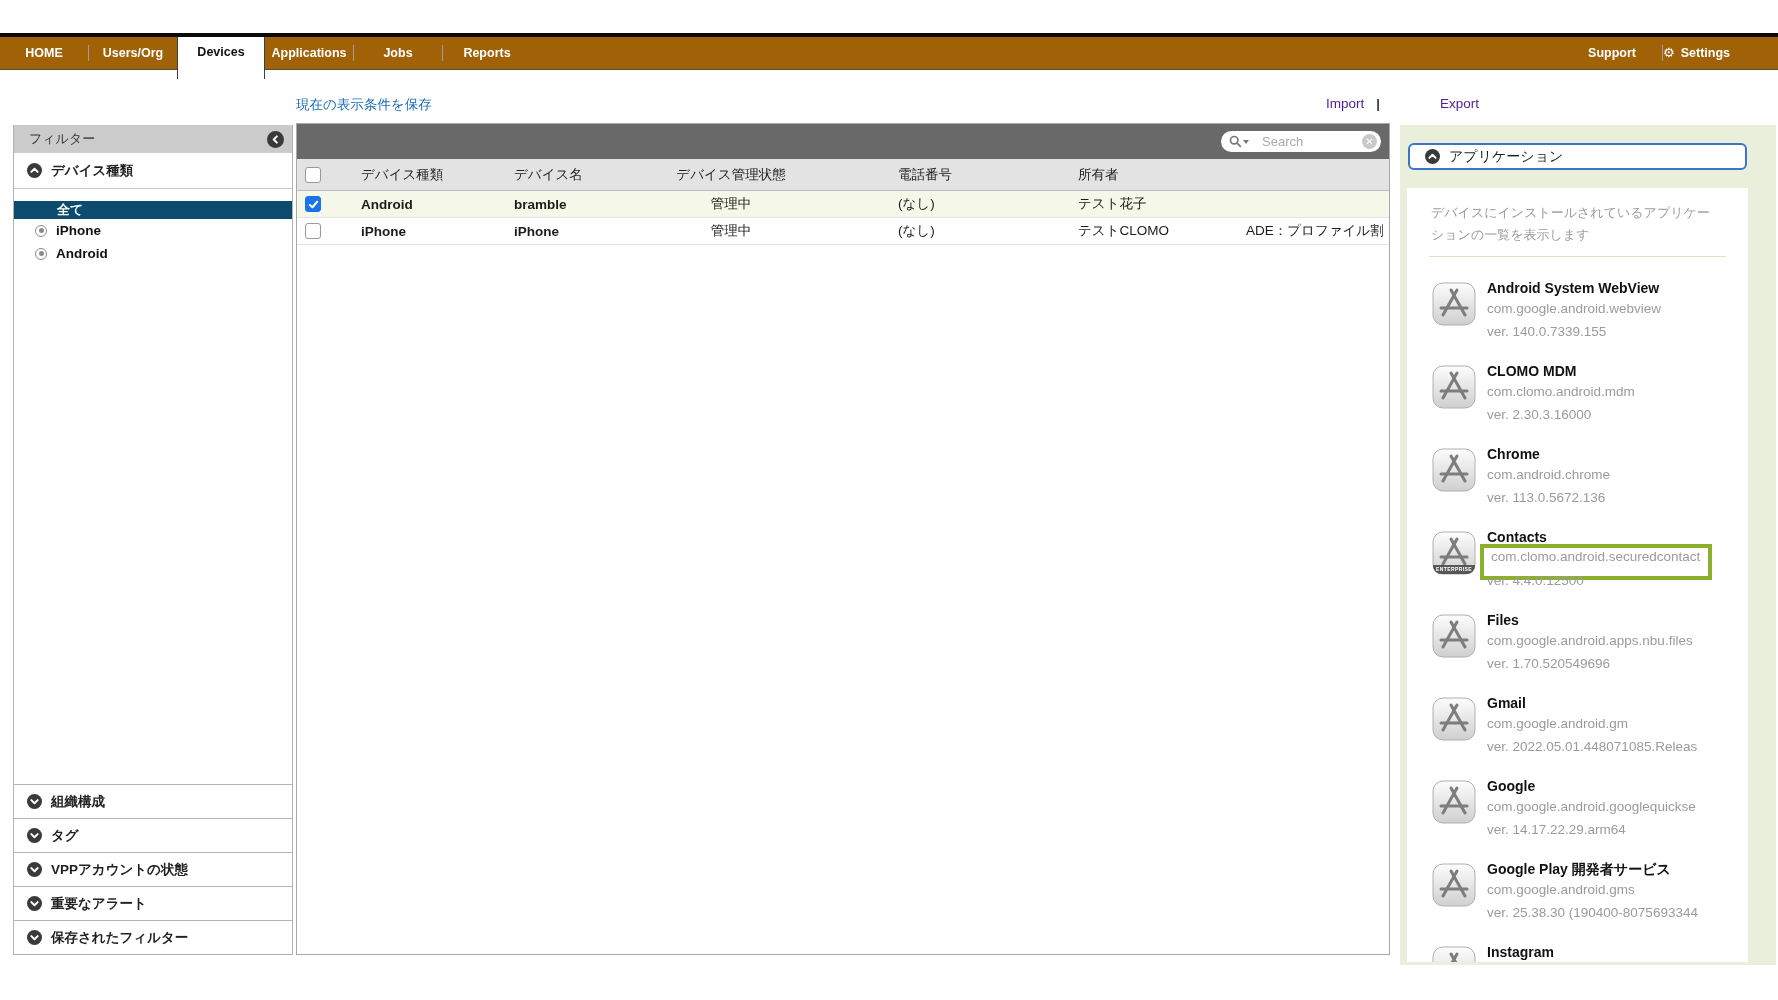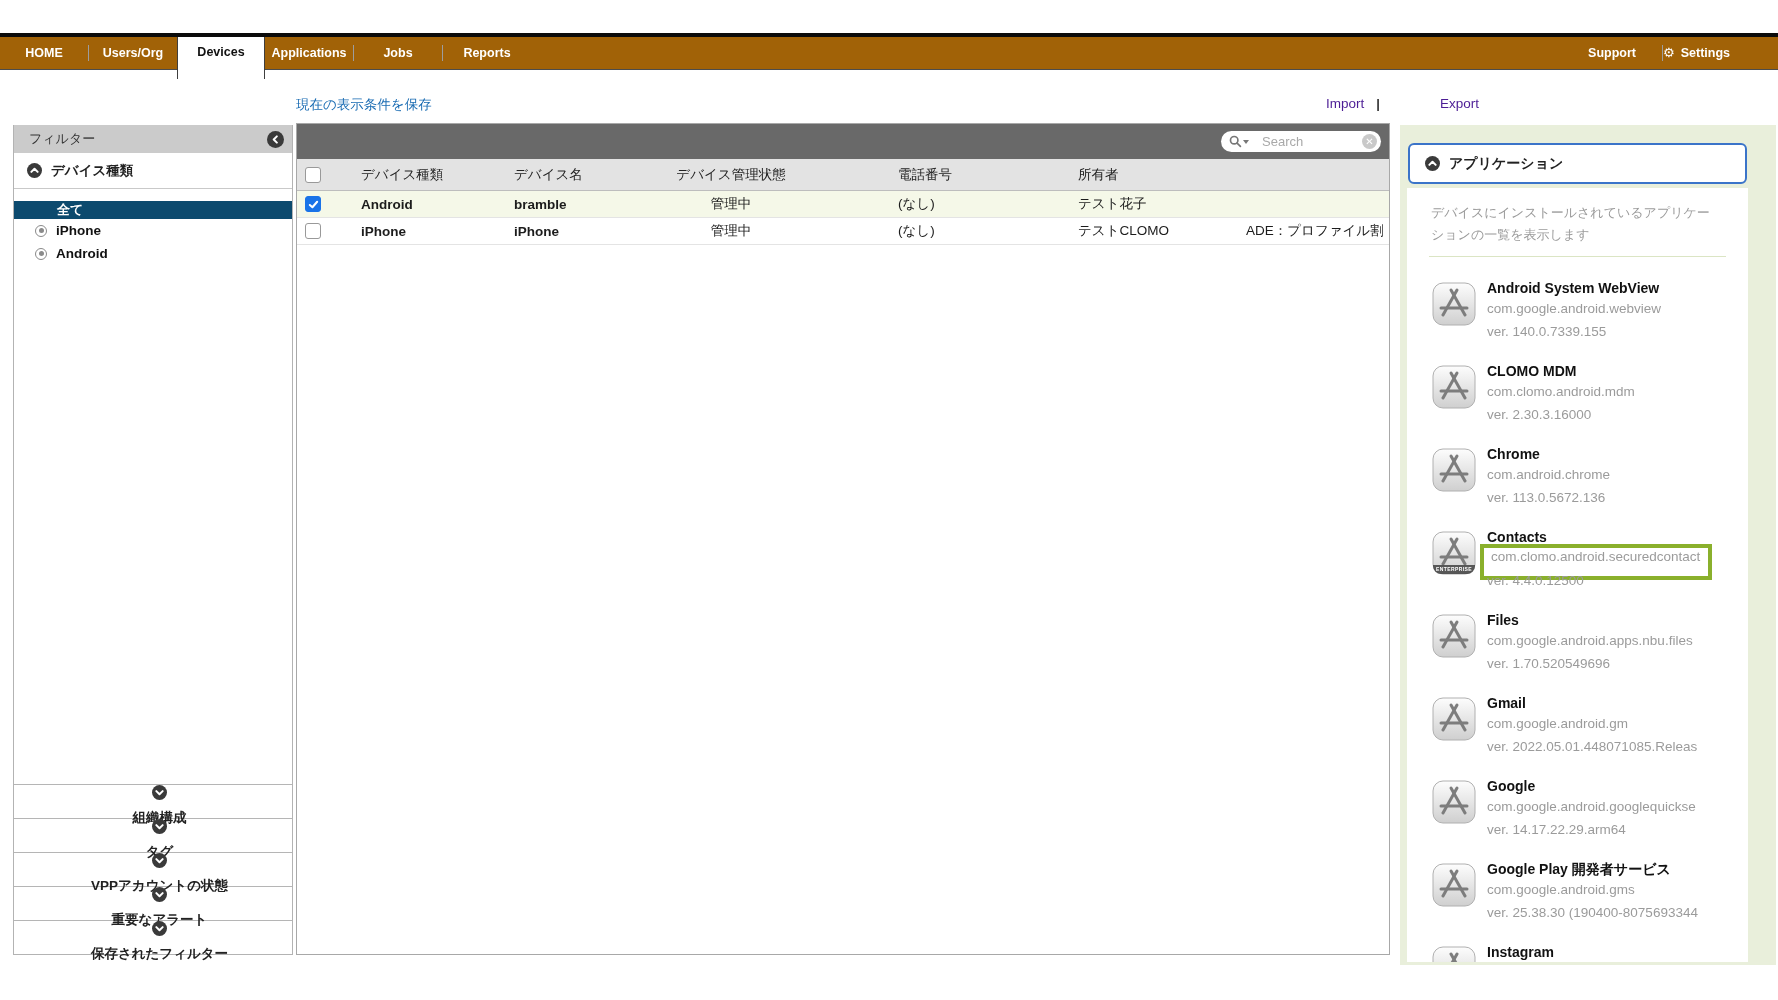--- a/index.html
+++ b/index.html
@@ -67,21 +67,21 @@
     font-size:13.5px; font-weight:bold; color:#111; cursor:pointer;
   }
   .radio-ico {
     width:12px; height:12px; border:1.5px solid #8a8a8a; border-radius:50%;
     display:flex; align-items:center; justify-content:center; flex:0 0 12px;
   }
   .radio-ico i { width:5px; height:5px; border-radius:50%; background:#8a8a8a; }
   .sidebar-bottom { position:absolute; left:0; right:0; bottom:0; }
   .collapsed-sec {
     border-top:1px solid #b5b5b5; height:34px; display:flex; align-items:center; gap:9px;
-    padding-left:13px; font-size:13.5px; font-weight:bold; color:#222; cursor:pointer; background:#fff;flex-direction:column;
+    padding-left:13px; font-size:13.5px; font-weight:bold; color:#222; cursor:pointer; background:#fff;
   }
   
   .dtable {
     position:absolute; left:296px; top:123px; width:1094px; height:832px;
     border:1px solid #a8a8a8; background:#fff;
   }
   .dtable-toolbar { position:relative; height:35px; background:#696969; }
   .search-pill {
     position:absolute; right:8px; top:7px; width:160px; height:21px; border-radius:11px;
     background:#fff; display:flex; align-items:center; padding:0 4px 0 8px; gap:13px;
@@ -110,23 +110,23 @@
   .c-note { left:949px; width:144px; overflow:hidden; }
   .hcell { font-size:13.5px; color:#222; font-weight:normal; }
   .bold { font-weight:bold; }
   .cb { width:16px; height:16px; border:1.5px solid #999; border-radius:3px; background:#fff; cursor:pointer; }
   .cb.checked { border-color:#1a73e8; background:#1a73e8; display:flex; align-items:center; justify-content:center; }
   
   .apps-panel {
     position:absolute; left:1400px; top:125px; width:376px; height:840px; background:#e9efdb;
   }
   .apps-header {
-    position:absolute; left:8px; top:18px; width:339px; height:41px; background:#fff;
+    position:absolute; left:8px; top:18px; width:339px; height:27px; background:#fff;
     border:2px solid #3b74c9; border-radius:6px; display:flex; align-items:center; gap:9px;
-    padding-left:15px; font-size:14px; font-weight:bold; color:#222; cursor:pointer;
+    padding-left:15px; font-size:14px; font-weight:normal; color:#222; cursor:pointer;
   }
   .apps-body {
     position:absolute; left:7px; top:63px; width:341px; height:774px; background:#fff; overflow:hidden;
   }
   .apps-desc { position:absolute; left:24px; top:14px; width:300px; font-size:13px; color:#9b9b9b; line-height:22px; }
   .apps-divider { position:absolute; left:22px; right:22px; top:68px; height:1px; background:#dbe5c4; }
   .apps-list { position:absolute; left:0; top:92px; width:100%; }
   .app-row { position:relative; height:83px; }
   .app-icon {
     position:absolute; left:25px; top:2px; width:44px; height:44px;

